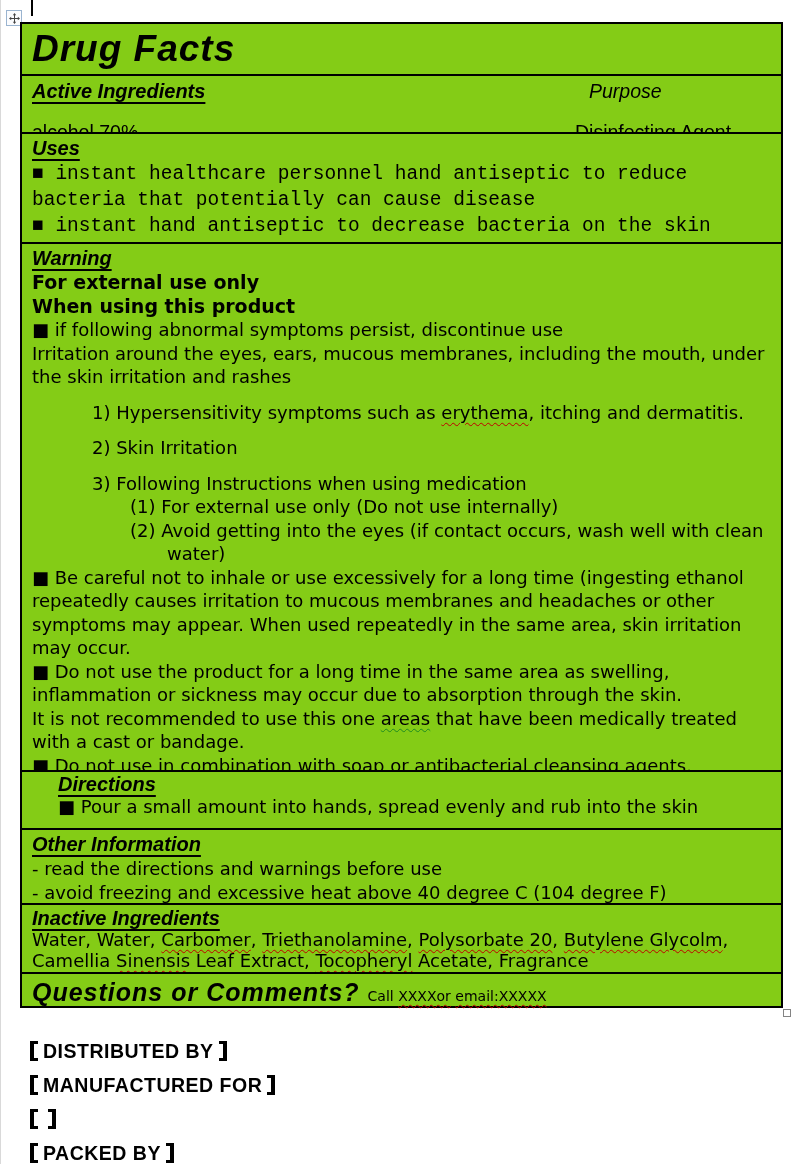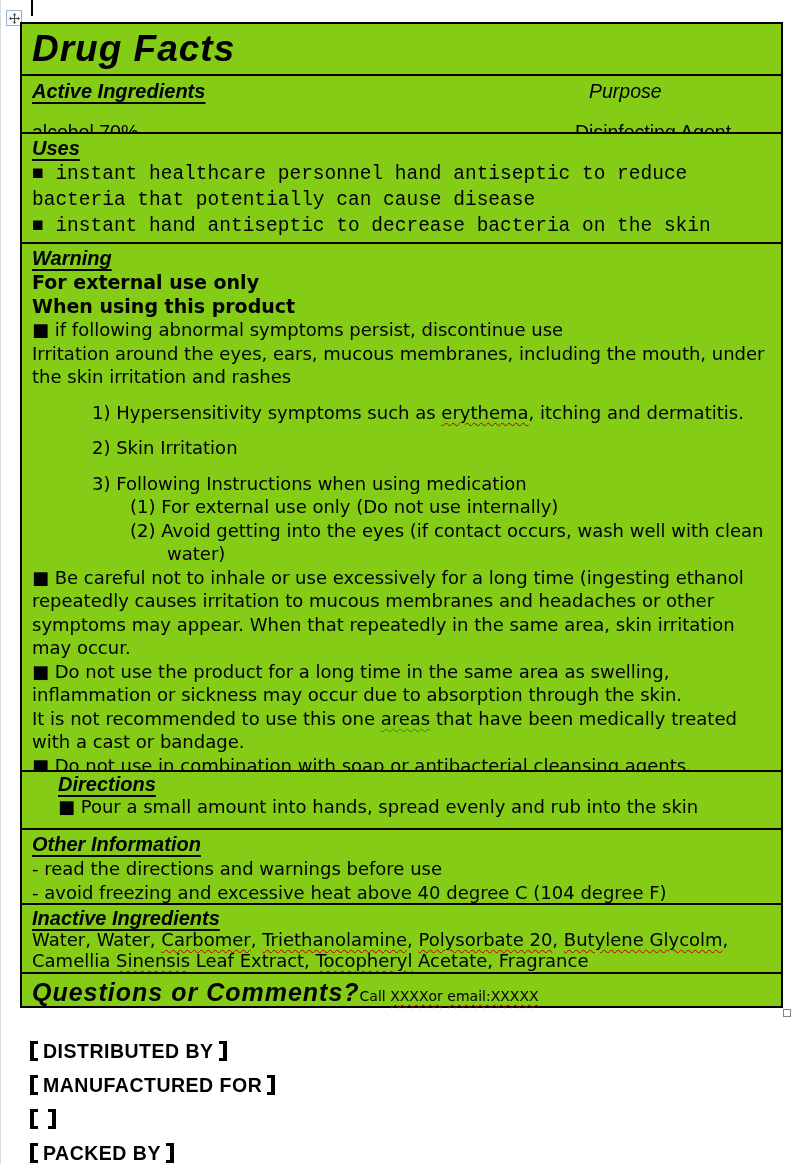--- a/index.html
+++ b/index.html
@@ -60,21 +60,21 @@
   .other-lines .line { font-family:"DejaVu Sans", sans-serif; font-size:18px; line-height:23.5px; }
 
   
   .r-inactive { height:69px; }
   .r-inactive .hdr { line-height:22px; }
   .inactive-lines .line { font-family:"DejaVu Sans", sans-serif; font-size:18px; line-height:21px; }
 
   
   .r-questions { height:43px; padding-top:4px; }
   .qhdr { font-size:25px; font-weight:bold; font-style:italic; letter-spacing:1px; }
-  .qcall { font-family:"DejaVu Sans", sans-serif; font-size:14px; }
+  .qcall { font-family:"DejaVu Sans", sans-serif; font-size:14px; margin-left:8px; }
 
   
   .sq-red   { text-decoration:underline; text-decoration-style:wavy; text-decoration-color:#c00000;
               text-decoration-thickness:1px; text-underline-offset:3px; }
   .sq-green { text-decoration:underline; text-decoration-style:wavy; text-decoration-color:#1f8a1f;
               text-decoration-thickness:1px; text-underline-offset:3px; }
 
   
   .footer { position:absolute; left:30px; top:1034px; }
   .fline { height:34px; display:flex; align-items:center; font-weight:bold; font-size:19.5px; letter-spacing:0.5px; }
@@ -138,21 +138,21 @@
     <div class="warn-lines">
         <div class="line bold"><span>For external use only</span></div>
         <div class="line bold"><span>When using this product</span></div>
         <div class="line"><span>■ if following abnormal symptoms persist, discontinue use</span></div>
         <div class="line"><span>Irritation around the eyes, ears, mucous membranes, including the mouth, under the skin irritation and rashes</span></div>
         <div class="line ind1"><span>1) Hypersensitivity symptoms such as </span><span class="sq-red">erythema</span><span>, itching and dermatitis.</span></div>
         <div class="line ind1"><span>2) Skin Irritation</span></div>
         <div class="line ind1"><span>3) Following Instructions when using medication</span></div>
         <div class="line ind2"><span>(1) For external use only (Do not use internally)</span></div>
         <div class="line ind2"><span>(2) Avoid getting into the eyes (if contact occurs, wash well with clean water)</span></div>
-        <div class="line"><span>■ Be careful not to inhale or use excessively for a long time (ingesting ethanol repeatedly causes irritation to mucous membranes and headaches or other symptoms may appear. When that repeatedly in the same area, skin irritation may occur.</span></div>
+        <div class="line"><span>■ Be careful not to inhale or use excessively for a long time (ingesting ethanol repeatedly causes irritation to mucous membranes and headaches or other symptoms may appear. When used repeatedly in the same area, skin irritation may occur.</span></div>
         <div class="line"><span>■ Do not use the product for a long time in the same area as swelling, inflammation or sickness may occur due to absorption through the skin.</span></div>
         <div class="line"><span>It is not recommended to use this one </span><span class="sq-green">areas</span><span> that have been medically treated with a cast or bandage.</span></div>
         <div class="line"><span>■ Do not use in combination with soap or antibacterial cleansing agents.</span></div>
       </div>
   </section>
 
   <section class="row r-directions">
     <div><span class="hdr">Directions</span></div>
     <div class="dir-lines">
         <div class="line"><span>■ Pour a small amount into hands, spread evenly and rub into the skin</span></div>

